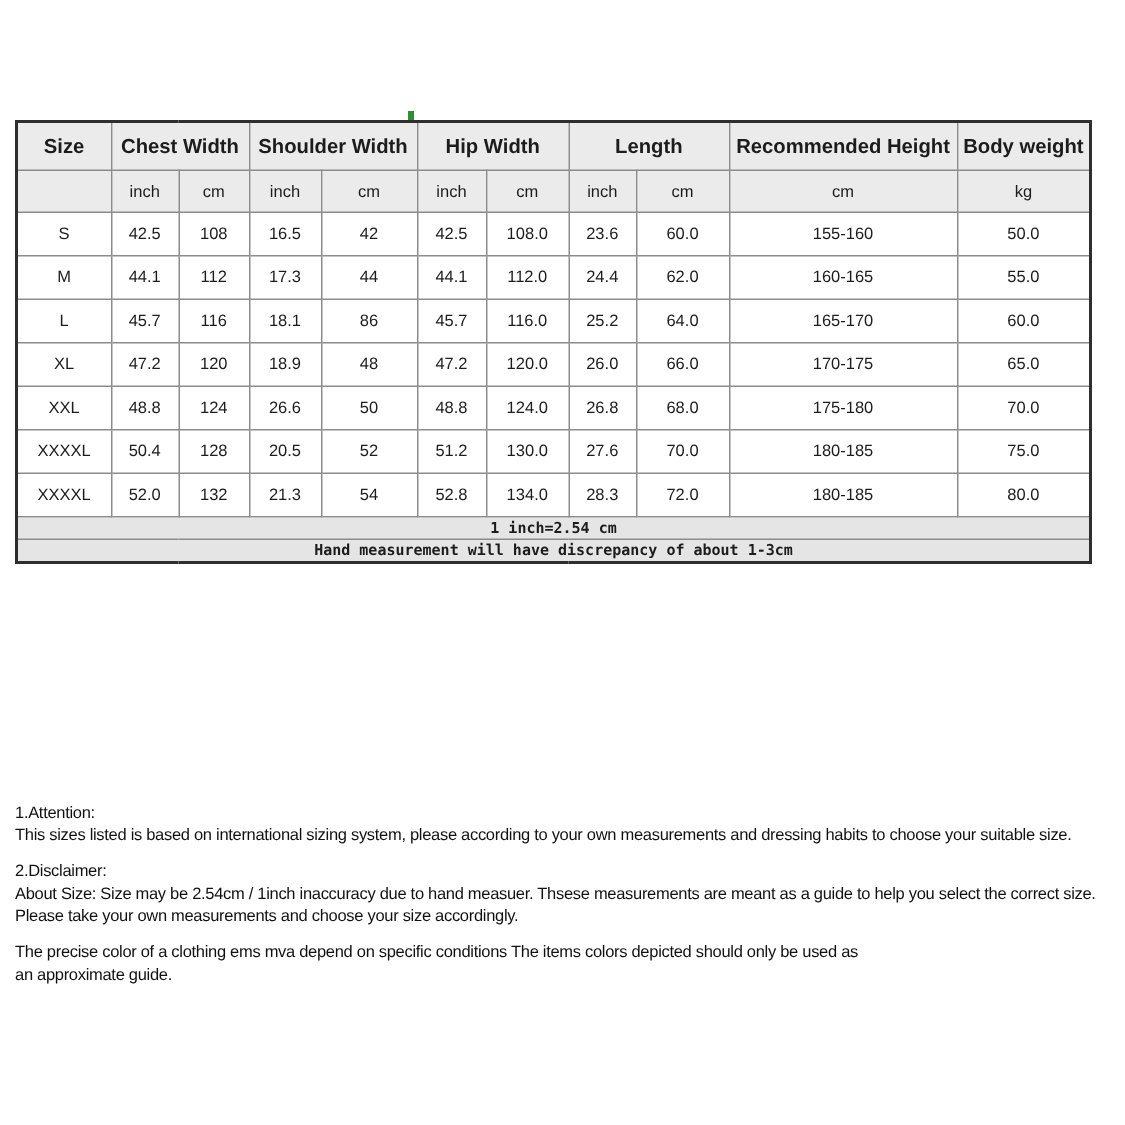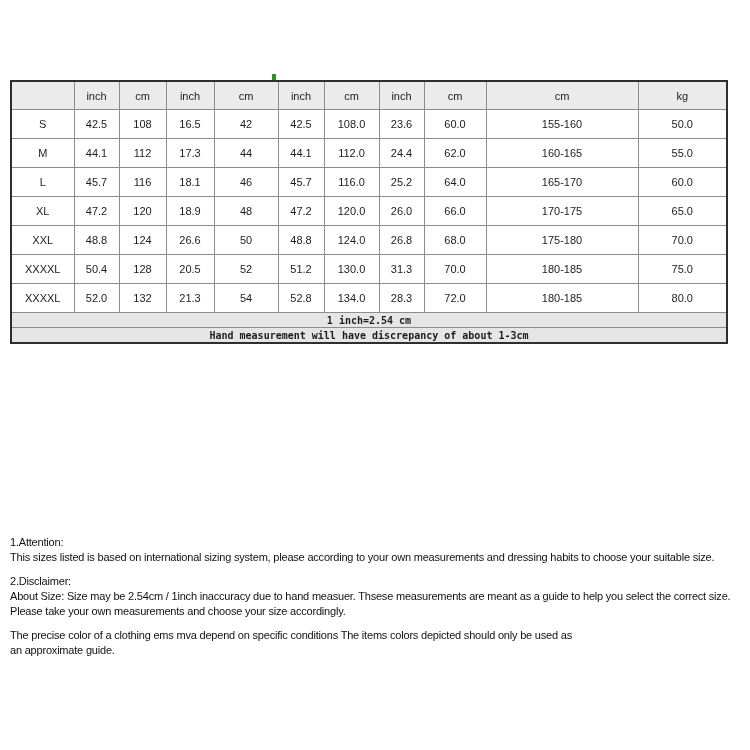--- a/index.html
+++ b/index.html
@@ -72,20 +72,29 @@
         <col style="width: 48px;">
         <col style="width: 64px;">
         <col style="width: 46px;">
         <col style="width: 55px;">
         <col style="width: 45px;">
         <col style="width: 62px;">
         <col style="width: 152px;">
         <col style="width: 89px;">
       </colgroup>
     <thead id="thead">
+        <tr class="groups">
+          <th colspan="1">Size</th>
+          <th colspan="2" class="group-start">Chest Width</th>
+          <th colspan="2" class="group-start">Shoulder Width</th>
+          <th colspan="2" class="group-start">Hip Width</th>
+          <th colspan="2" class="group-start">Length</th>
+          <th colspan="1" class="group-start">Recommended Height</th>
+          <th colspan="1" class="group-start">Body weight</th>
+        </tr>
         <tr class="units">
           <th></th>
           <th class="group-start">inch</th>
           <th>cm</th>
           <th class="group-start">inch</th>
           <th>cm</th>
           <th class="group-start">inch</th>
           <th>cm</th>
           <th class="group-start">inch</th>
           <th>cm</th>
@@ -118,21 +127,21 @@
           <td class="group-start">24.4</td>
           <td>62.0</td>
           <td class="group-start">160-165</td>
           <td class="group-start">55.0</td>
         </tr>
         <tr>
           <td>L</td>
           <td class="group-start">45.7</td>
           <td>116</td>
           <td class="group-start">18.1</td>
-          <td>46</td>
+          <td>86</td>
           <td class="group-start">45.7</td>
           <td>116.0</td>
           <td class="group-start">25.2</td>
           <td>64.0</td>
           <td class="group-start">165-170</td>
           <td class="group-start">60.0</td>
         </tr>
         <tr>
           <td>XL</td>
           <td class="group-start">47.2</td>
@@ -160,21 +169,21 @@
           <td class="group-start">70.0</td>
         </tr>
         <tr>
           <td>XXXXL</td>
           <td class="group-start">50.4</td>
           <td>128</td>
           <td class="group-start">20.5</td>
           <td>52</td>
           <td class="group-start">51.2</td>
           <td>130.0</td>
-          <td class="group-start">31.3</td>
+          <td class="group-start">27.6</td>
           <td>70.0</td>
           <td class="group-start">180-185</td>
           <td class="group-start">75.0</td>
         </tr>
         <tr>
           <td>XXXXL</td>
           <td class="group-start">52.0</td>
           <td>132</td>
           <td class="group-start">21.3</td>
           <td>54</td>

